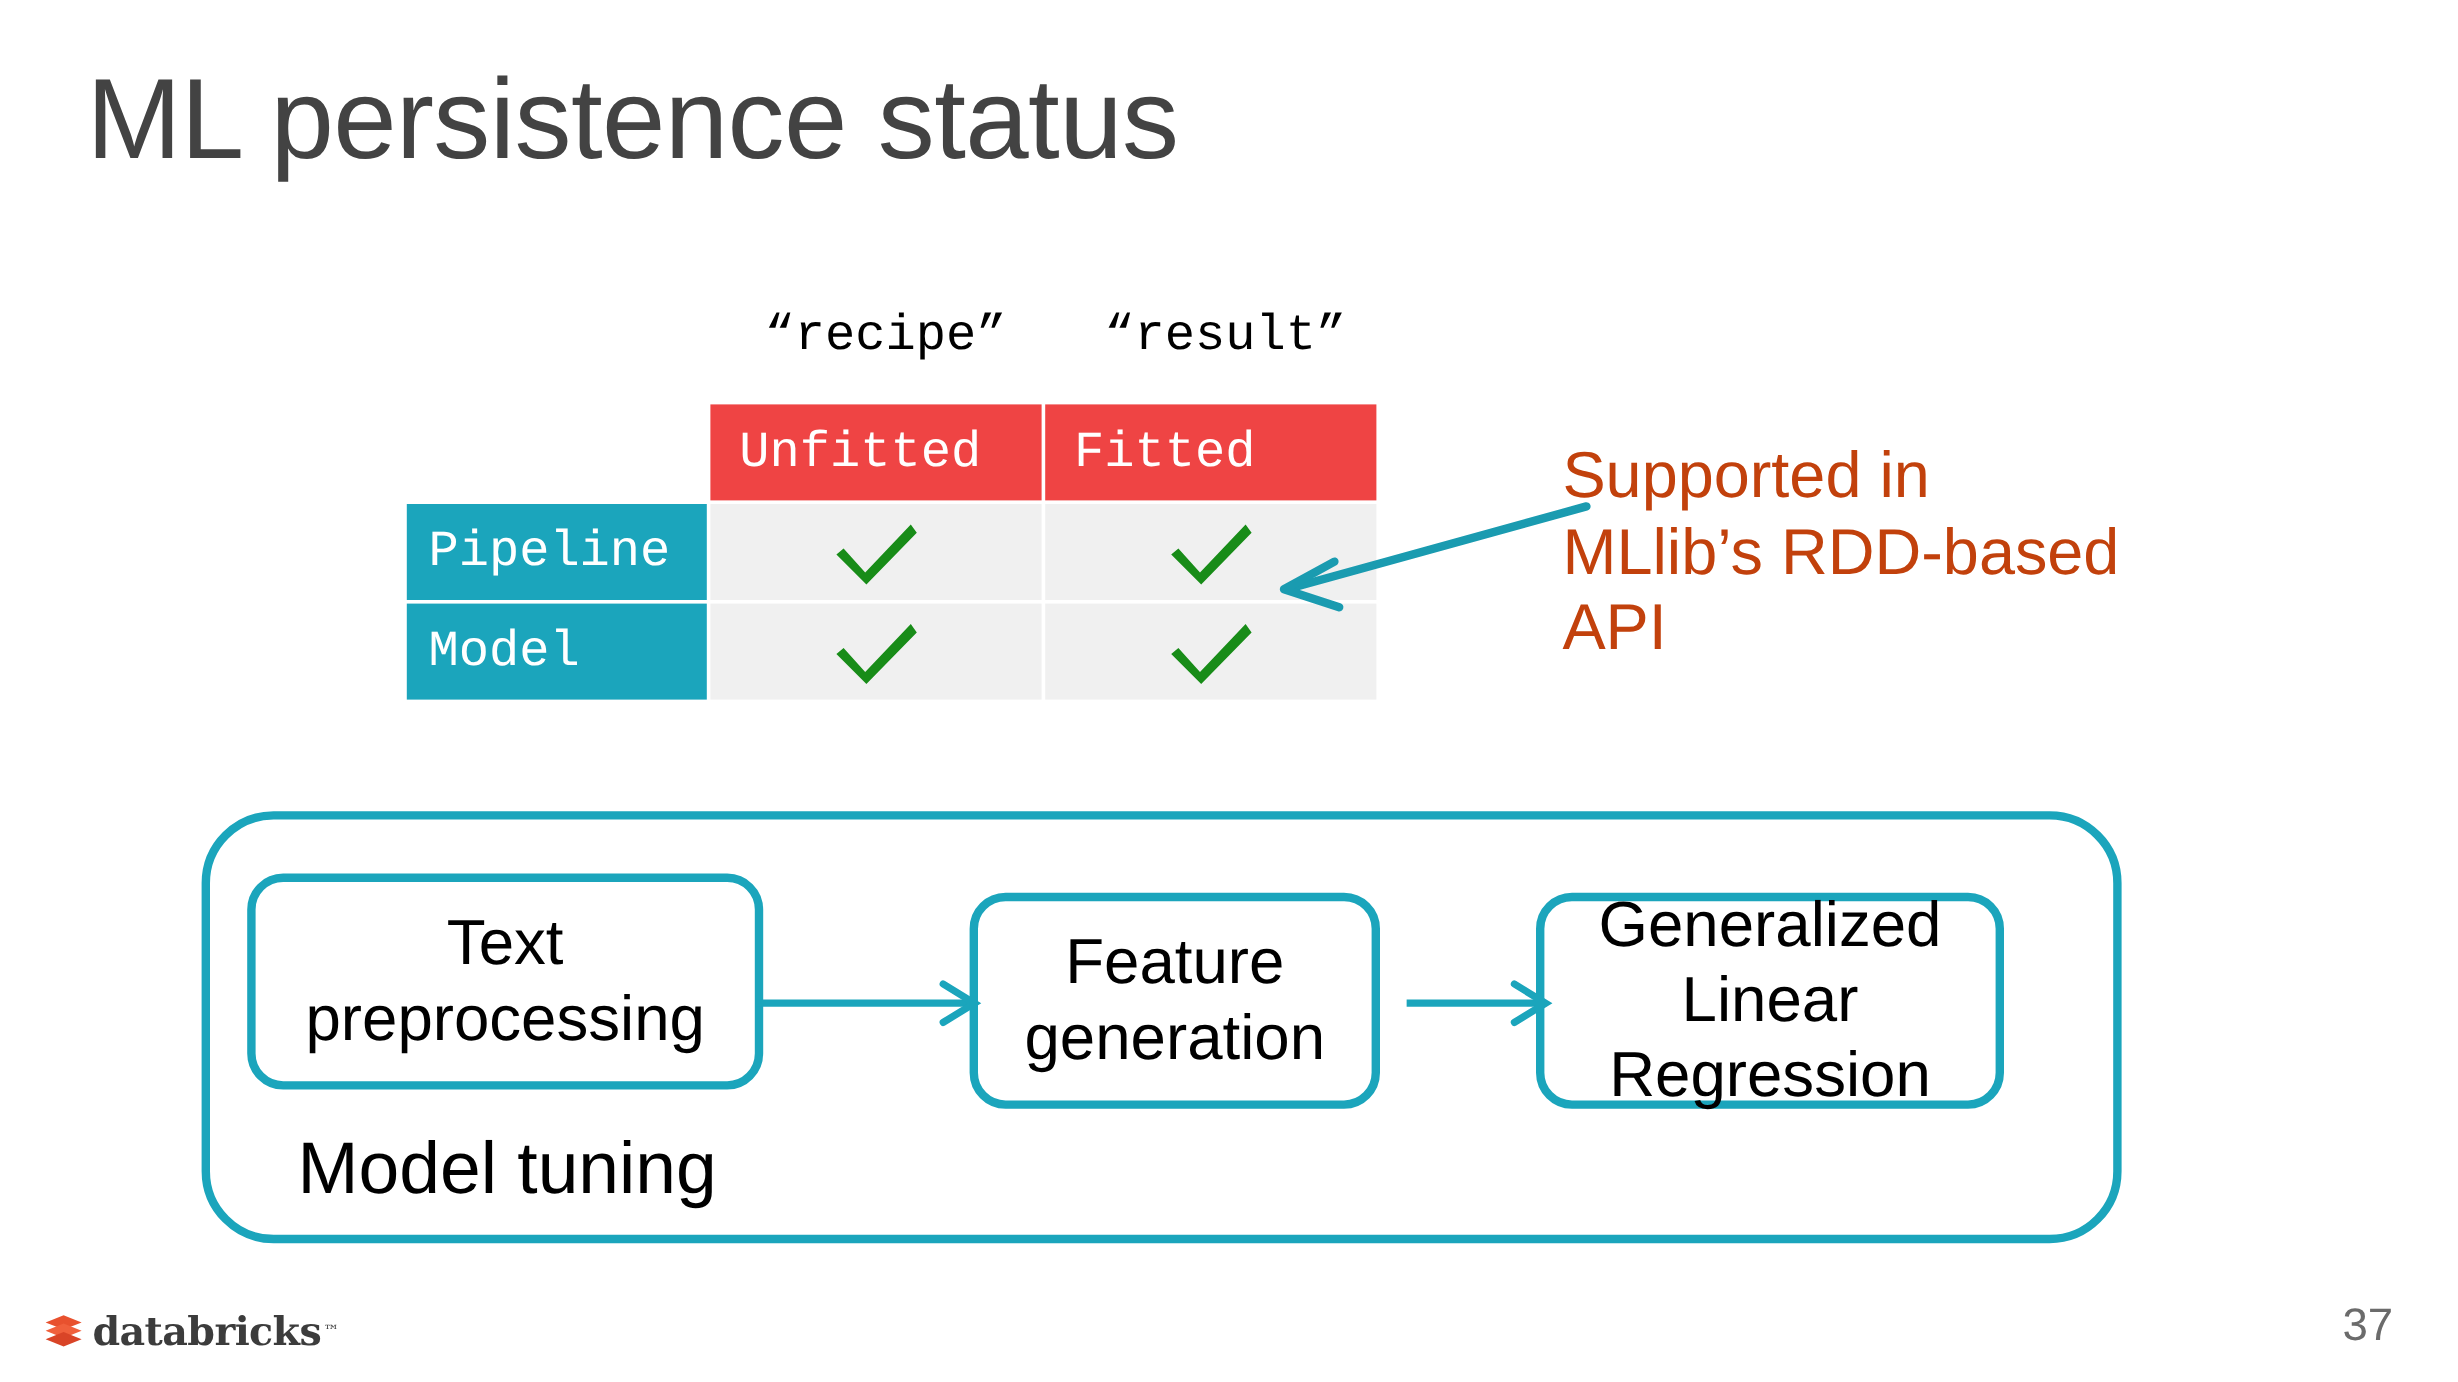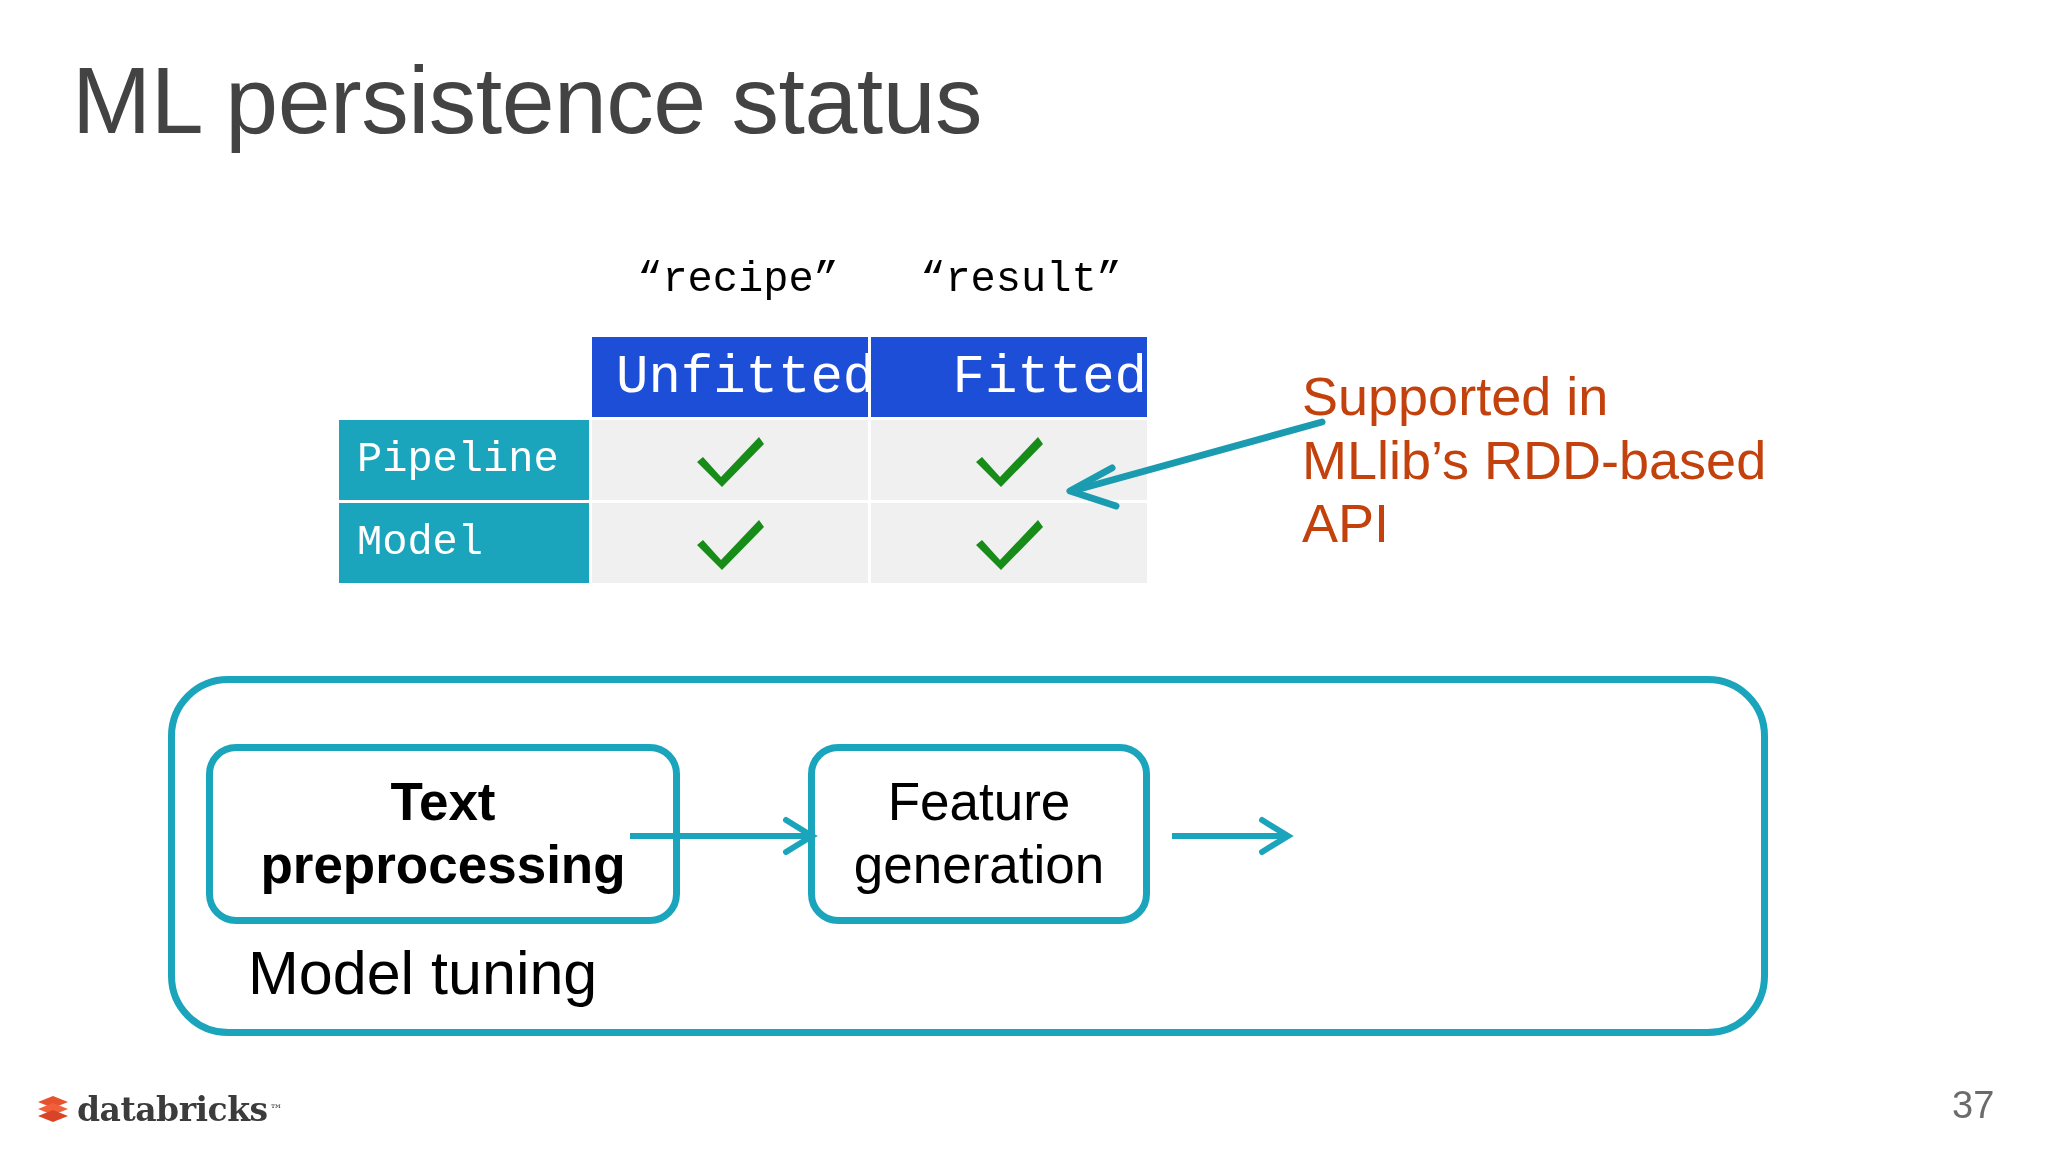--- a/index.html
+++ b/index.html
@@ -60,26 +60,25 @@
   }
   .tbl td {
     padding: 0;
     height: 80px;
     vertical-align: middle;
   }
   .cell-blank {
     background: transparent;
   }
   .hdr-col {
-    background: #1d4ed8;
+    background: #ef4444;
     color: #ffffff;
-    font-size: 54px;
+    font-size: 42px;
     padding-left: 24px !important;
     white-space: nowrap;
-    text-align: right;
   }
   .hdr-row {
     background: #1BA5BC;
     color: #ffffff;
     font-size: 42px;
     padding-left: 18px !important;
     white-space: nowrap;
   }
   .cell-check {
     background: #F0F0F0;
@@ -143,21 +142,21 @@
     color: #000000;
   }
   .stage .stage-label {
     position: absolute;
     left: -6px;
     right: -6px;
     top: 50%;
     transform: translateY(-50%);
     display: block;
   }
-  .stage-1 { left: 38px;   top: 68px; width: 474px; height: 180px; font-weight: bold; }
+  .stage-1 { left: 38px;   top: 52px; width: 430px; height: 180px; }
   .stage-2 { left: 640px;  top: 68px; width: 342px; height: 180px; }
   .stage-3 { left: 1112px; top: 68px; width: 390px; height: 180px; }
 
   .outer-label {
     position: absolute;
     left: 80px;
     top: 262px;
     font-size: 61px;
     color: #000000;
     white-space: nowrap;
@@ -296,20 +295,23 @@
     <span class="stage-label">Feature generation</span>
   </div>
 
   <div class="connector connector-2">
     <svg viewBox="0 0 122 40" width="122" height="40">
       <line x1="0" y1="20" x2="112" y2="20" stroke="#1BA5BC" stroke-width="6"></line>
       <polyline points="90,4 116,20 90,36" fill="none" stroke="#1BA5BC" stroke-width="6" stroke-linecap="round" stroke-linejoin="miter"></polyline>
     </svg>
   </div>
 
+  <div class="stage stage-3">
+    <span class="stage-label">Generalized Linear Regression</span>
+  </div>
 
   <div class="outer-label">Model tuning</div>
 </div>
 
 <div class="logo">
   <span class="logo-mark">
     <svg viewBox="0 0 34 34" width="34" height="34">
       <polygon points="2,10 17,4 32,10 17,16" fill="#E8512E"></polygon>
       <polygon points="2,17 17,11 32,17 17,23" fill="#F0603C"></polygon>
       <polygon points="2,24 17,18 32,24 17,30" fill="#D94427"></polygon>

